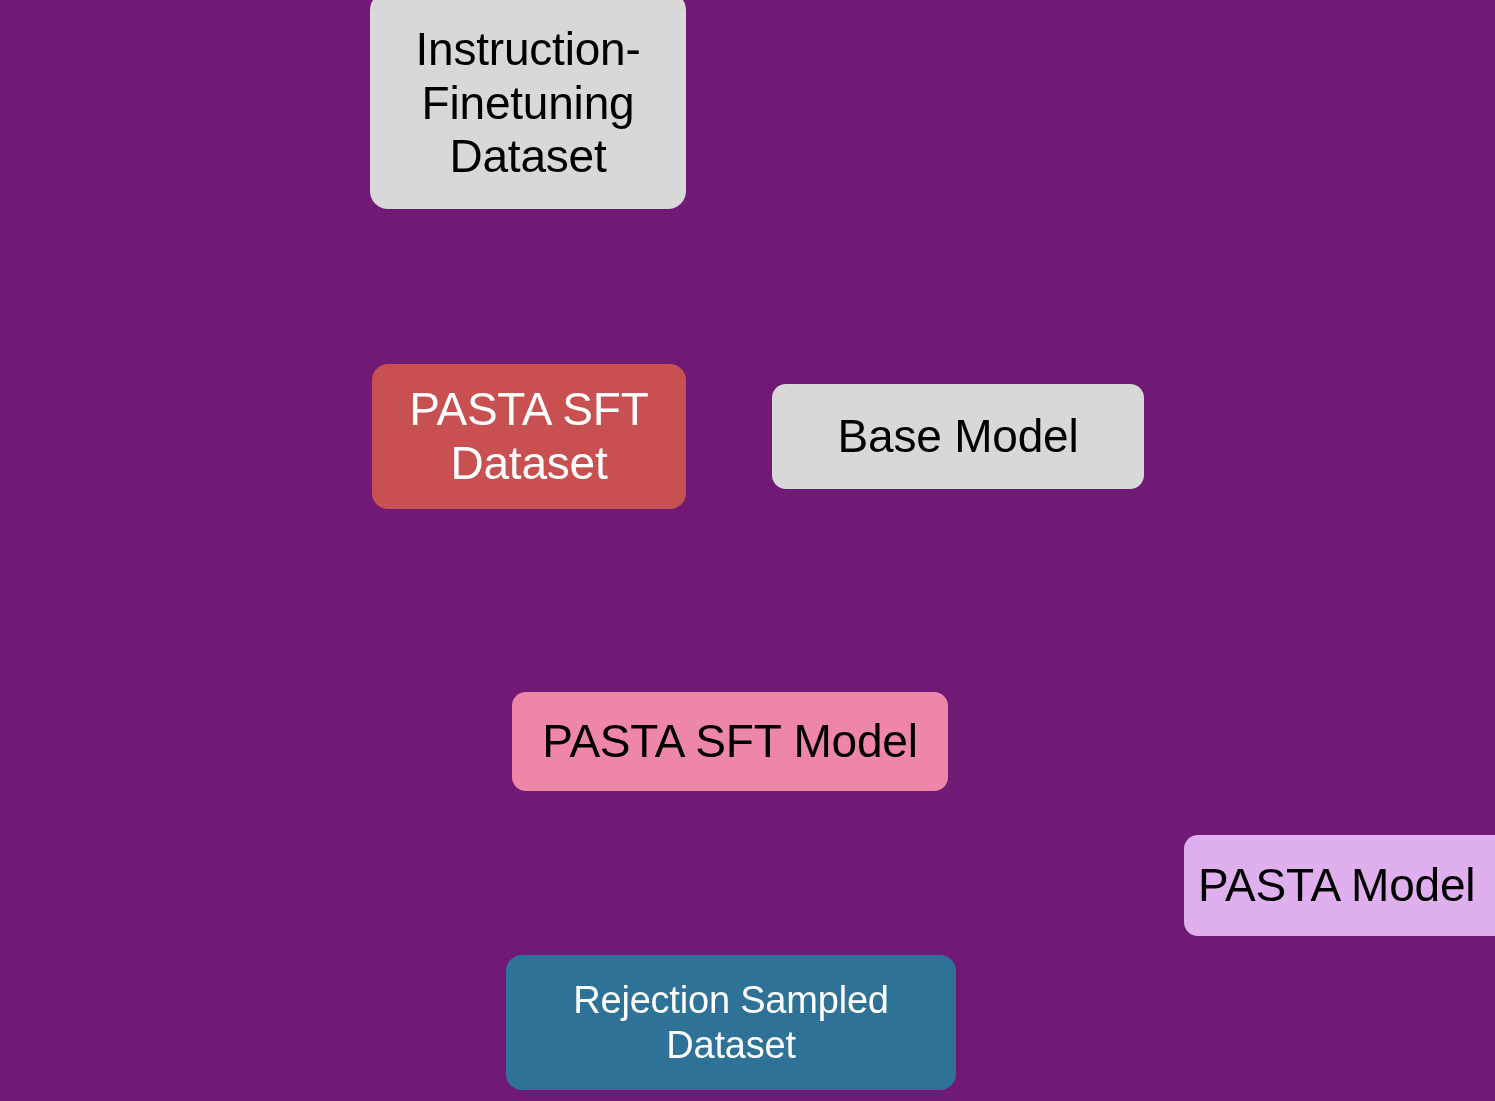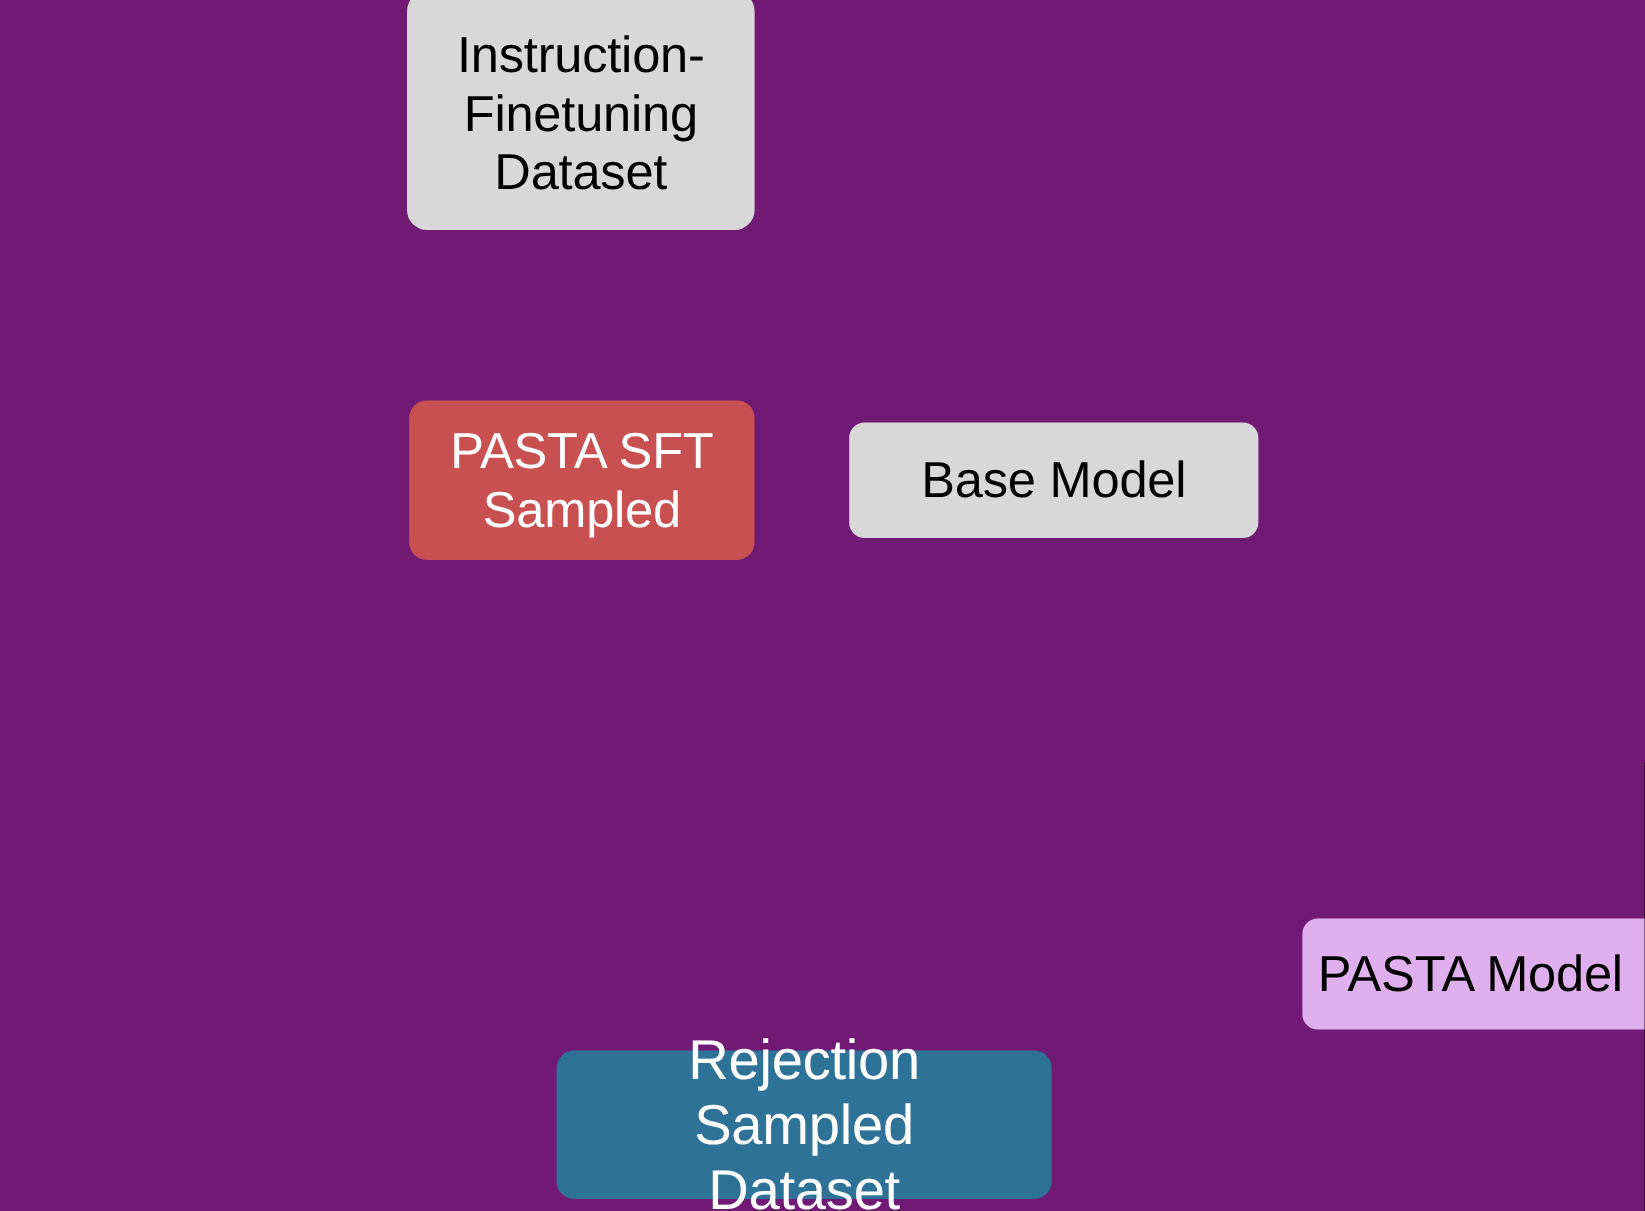--- a/index.html
+++ b/index.html
@@ -101,36 +101,37 @@
   }
 
   
   #node-rejection-sampled-dataset {
     left: 506px;
     top: 955px;
     width: 450px;
     height: 135px;
     background: #2e7397;
     color: #ffffff;
-    font-size: 51px;
+    font-size: 38px;
   }
 </style>
 </head>
 <body>
 
 <div id="diagram-canvas">
 
   <div class="node" id="node-instruction-finetuning-dataset">Instruction-
 Finetuning
 Dataset</div>
 
   <div class="node" id="node-pasta-sft-dataset">PASTA SFT
-Sampled</div>
+Dataset</div>
 
   <div class="node" id="node-base-model">Base Model</div>
 
+  <div class="node" id="node-pasta-sft-model">PASTA SFT Model</div>
 
   <div class="node" id="node-pasta-model">PASTA Model</div>
 
   <div class="node" id="node-rejection-sampled-dataset">Rejection Sampled
 Dataset</div>
 
 </div>
 
 </body></html>

